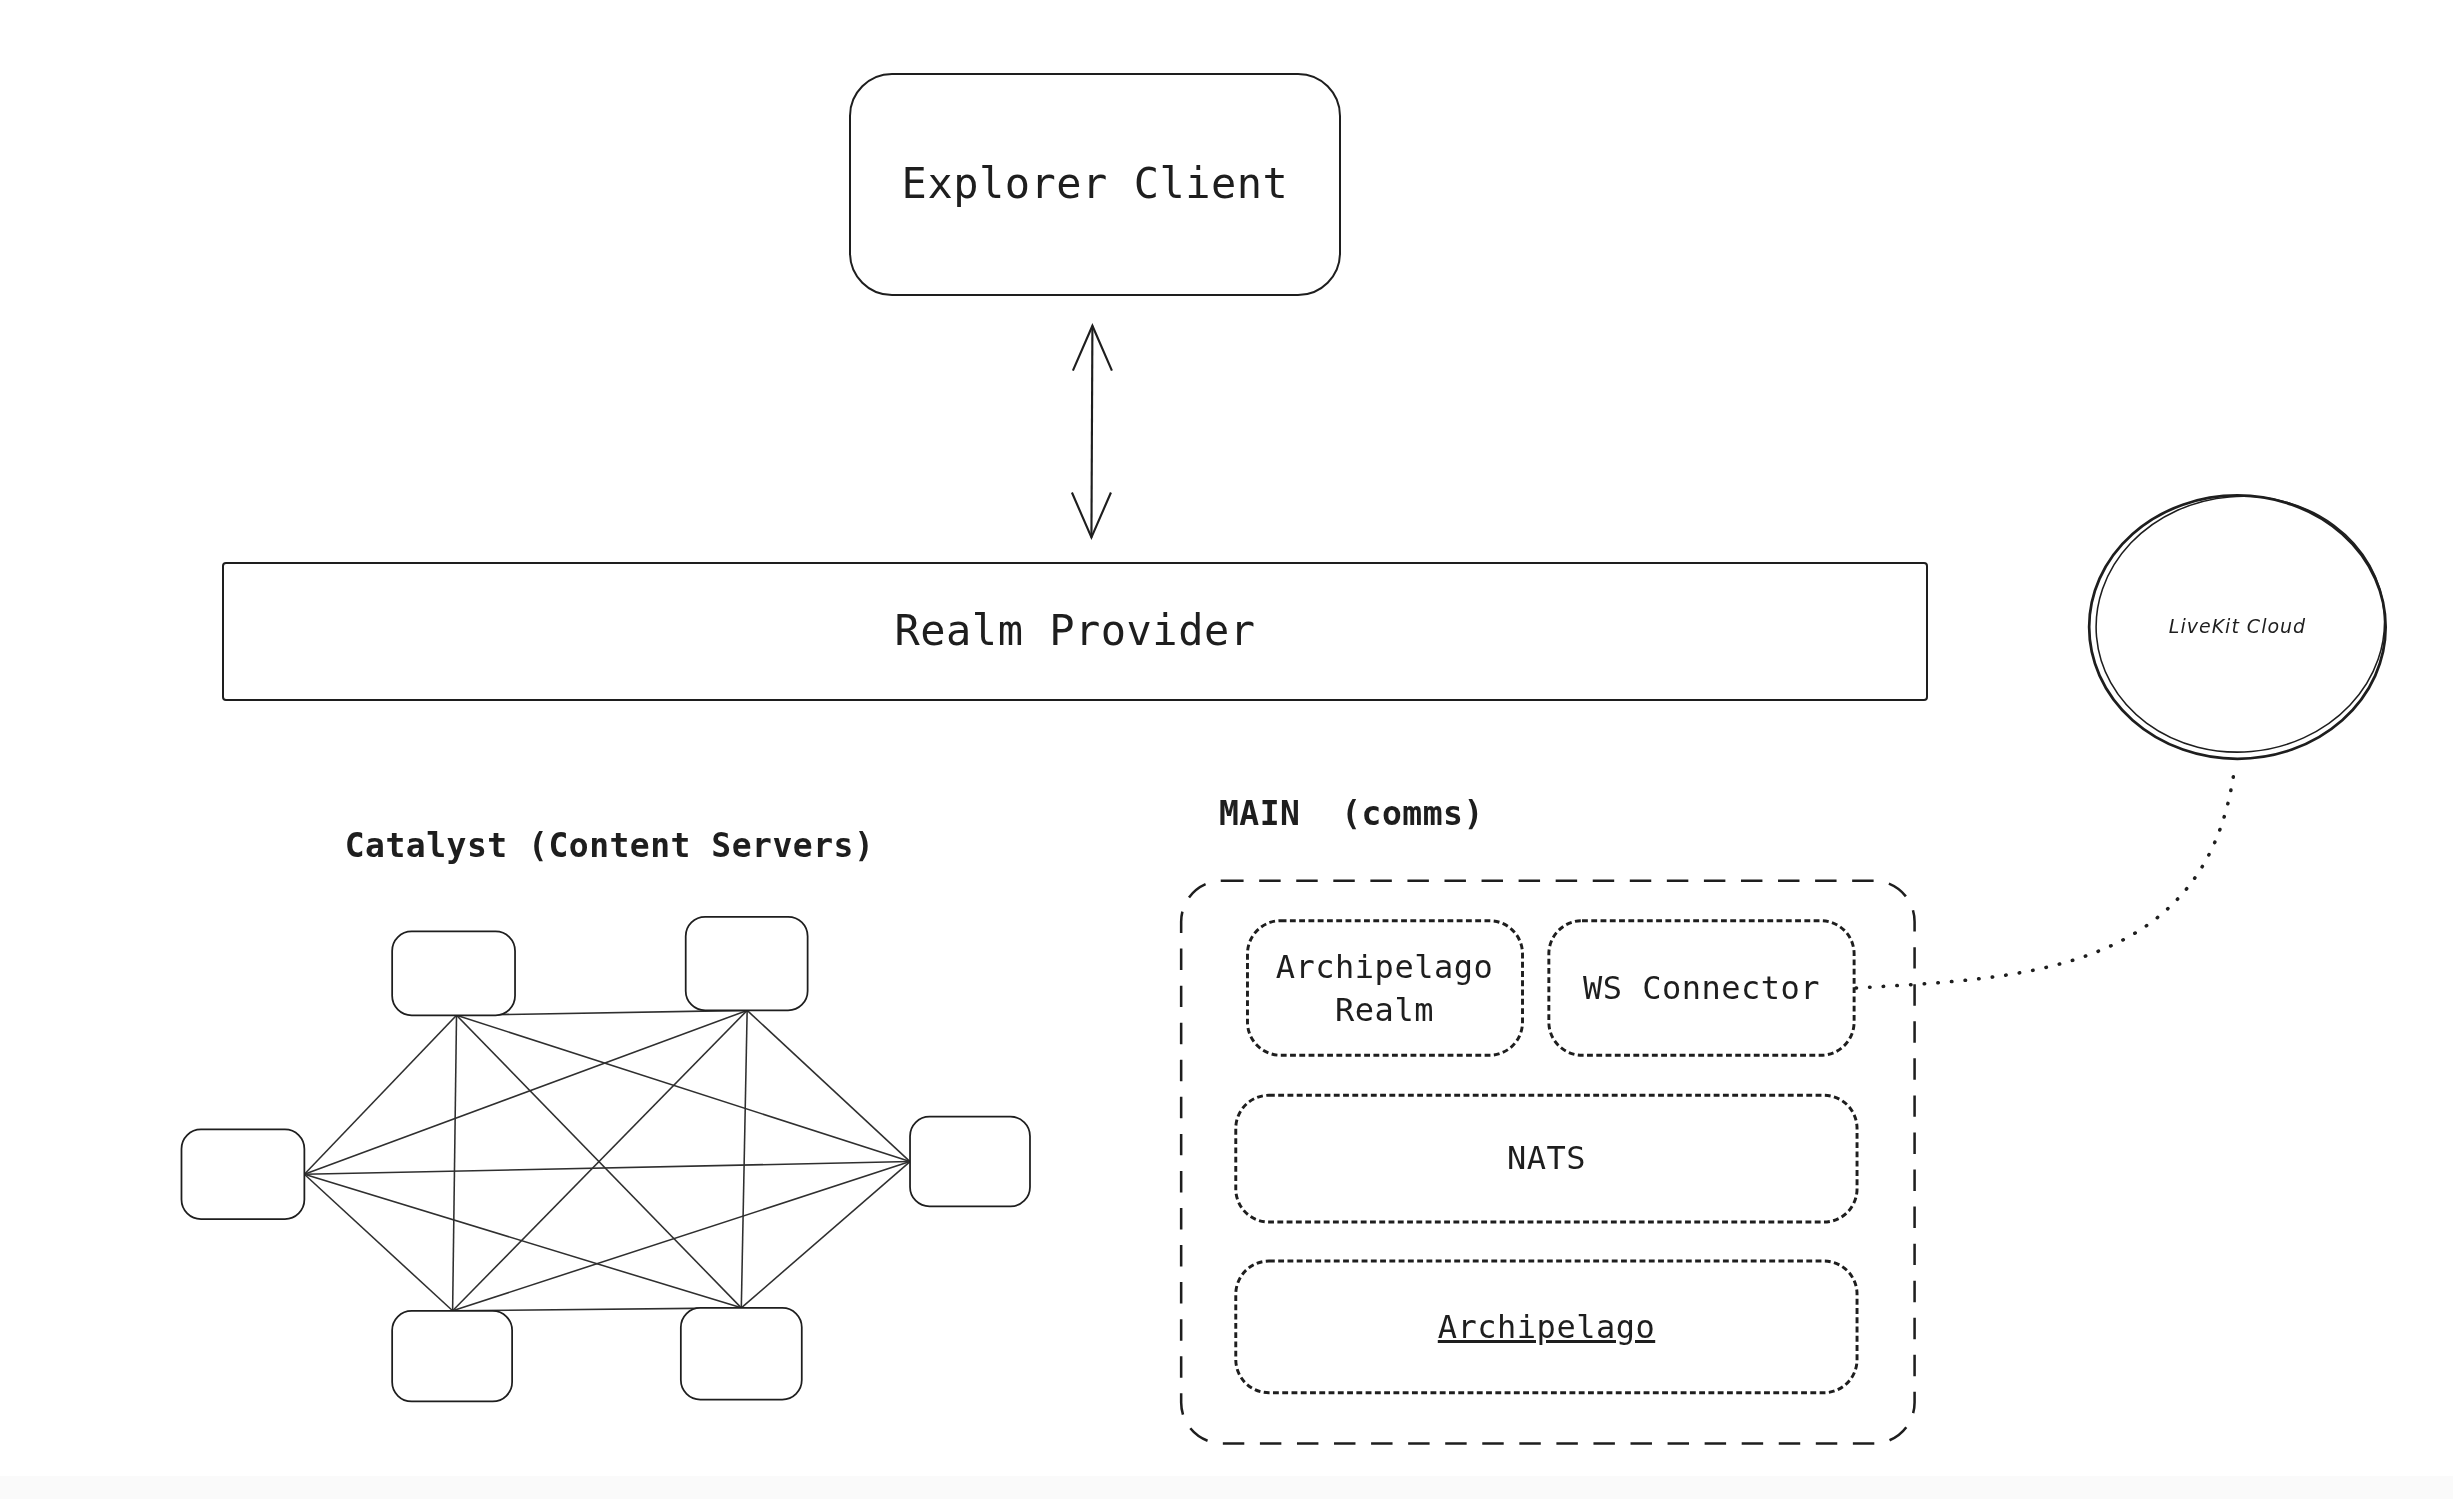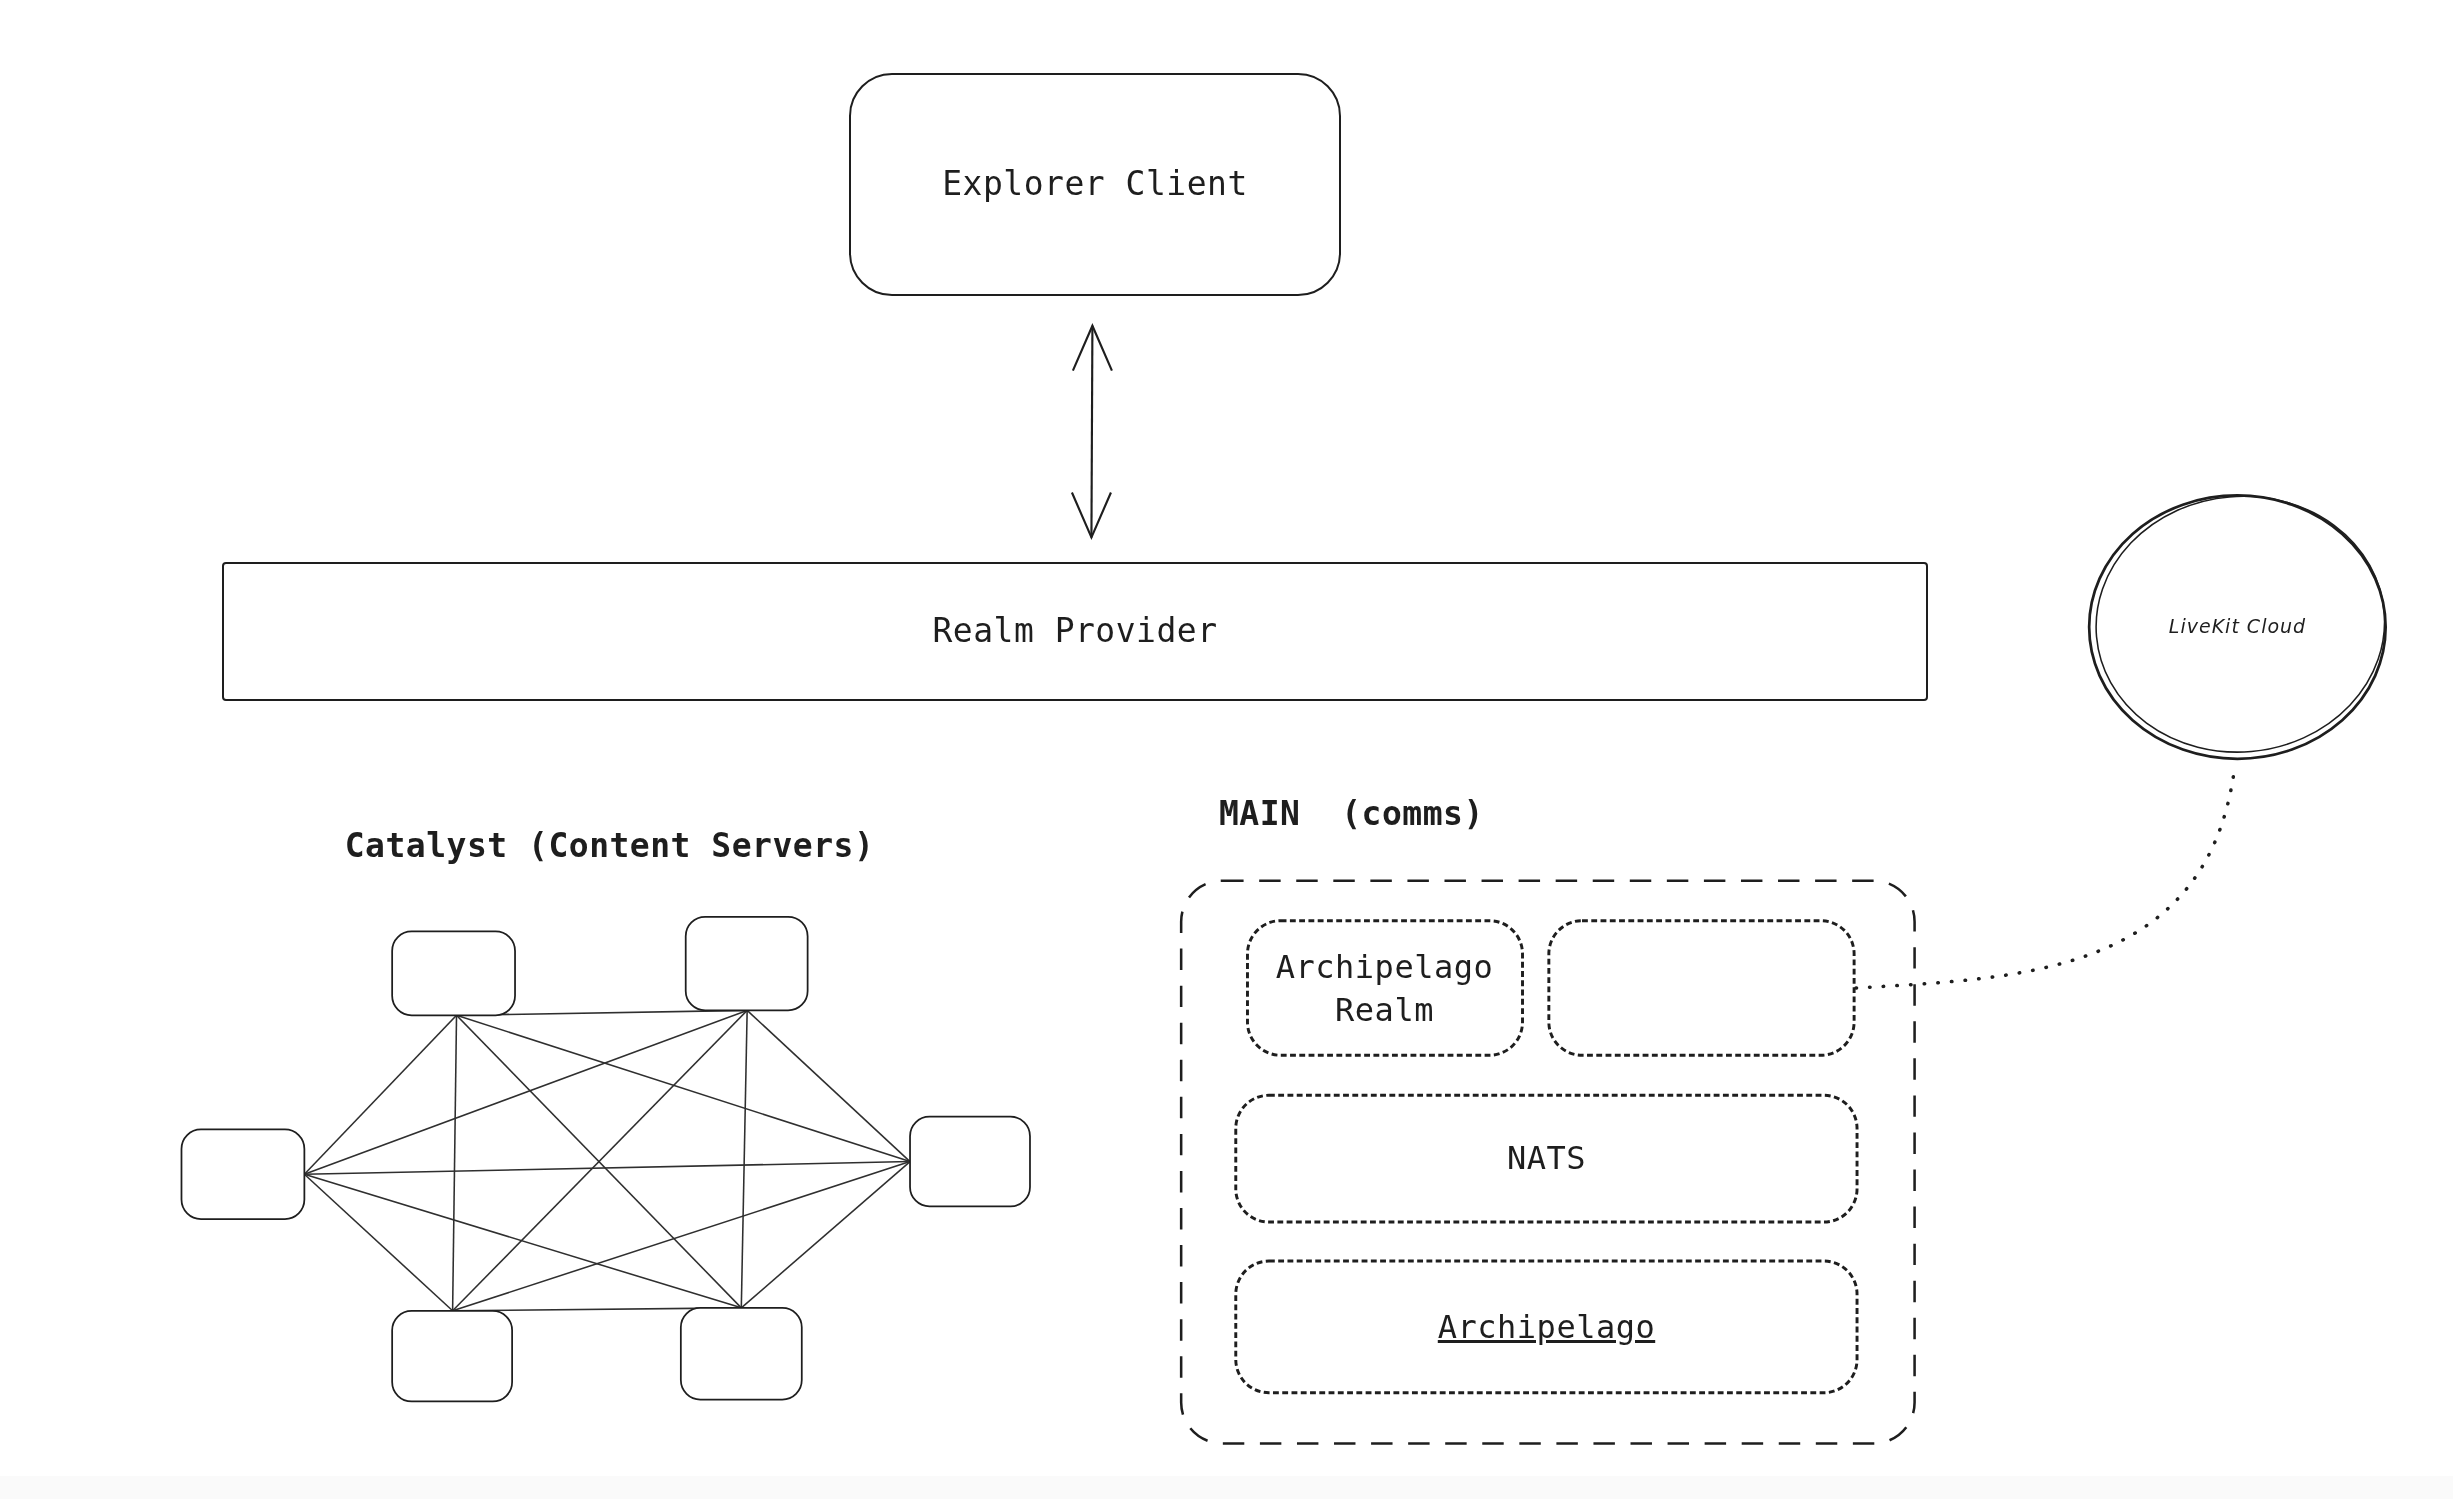--- a/index.html
+++ b/index.html
@@ -26,21 +26,21 @@
   .shape-box {
     position: absolute;
     box-sizing: border-box;
     background: #ffffff;
     display: flex;
     align-items: center;
     justify-content: center;
     text-align: center;
   }
   .box-label {
-    font-size: 33px;
+    font-size: 42px;
     letter-spacing: 0.5px;
     line-height: 1.3;
     color: #1e1e1e;
   }
   .explorer-box {
     left: 849px; top: 73px; width: 492px; height: 223px;
     border: 2px solid #1e1e1e;
     border-radius: 43px;
   }
   .realm-box {
@@ -164,20 +164,21 @@
 
   <div class="shape-box realm-box">
     <span class="box-label">Realm Provider</span>
   </div>
 
   <div class="floating-label catalyst-label">Catalyst (Content Servers)</div>
 
   <div class="floating-label main-label">MAIN  (comms)</div>
 
   <div class="inner-label arch-stats-label">Archipelago Realm</div>
+  <div class="inner-label ws-label">WS Connector</div>
   <div class="inner-label nats-label">NATS</div>
   <div class="inner-label archipelago-label">Archipelago</div>
 
   <div class="livekit-label">LiveKit Cloud</div>
 
   <div class="footer-strip"></div>
 
 </div>
 
 

